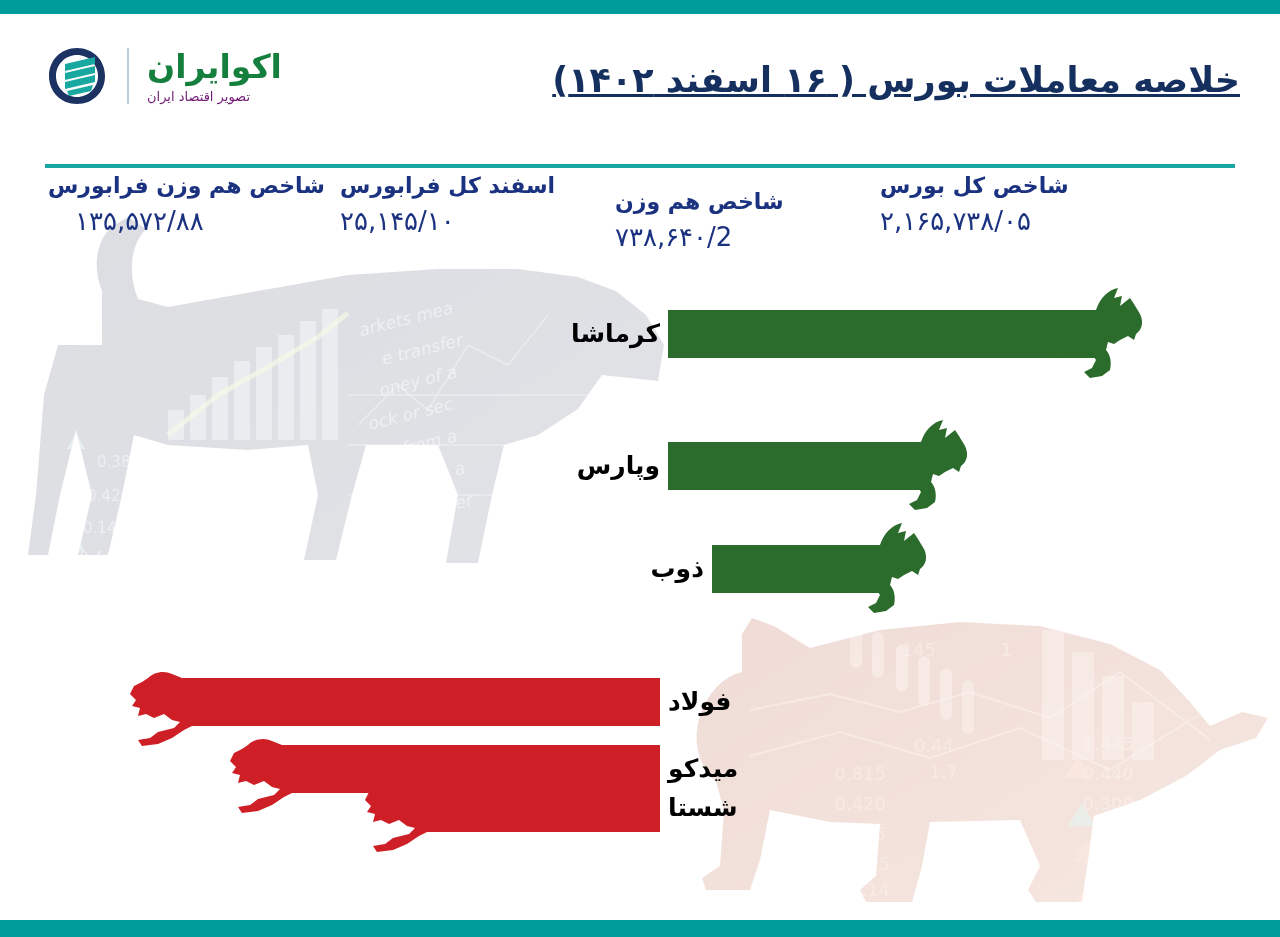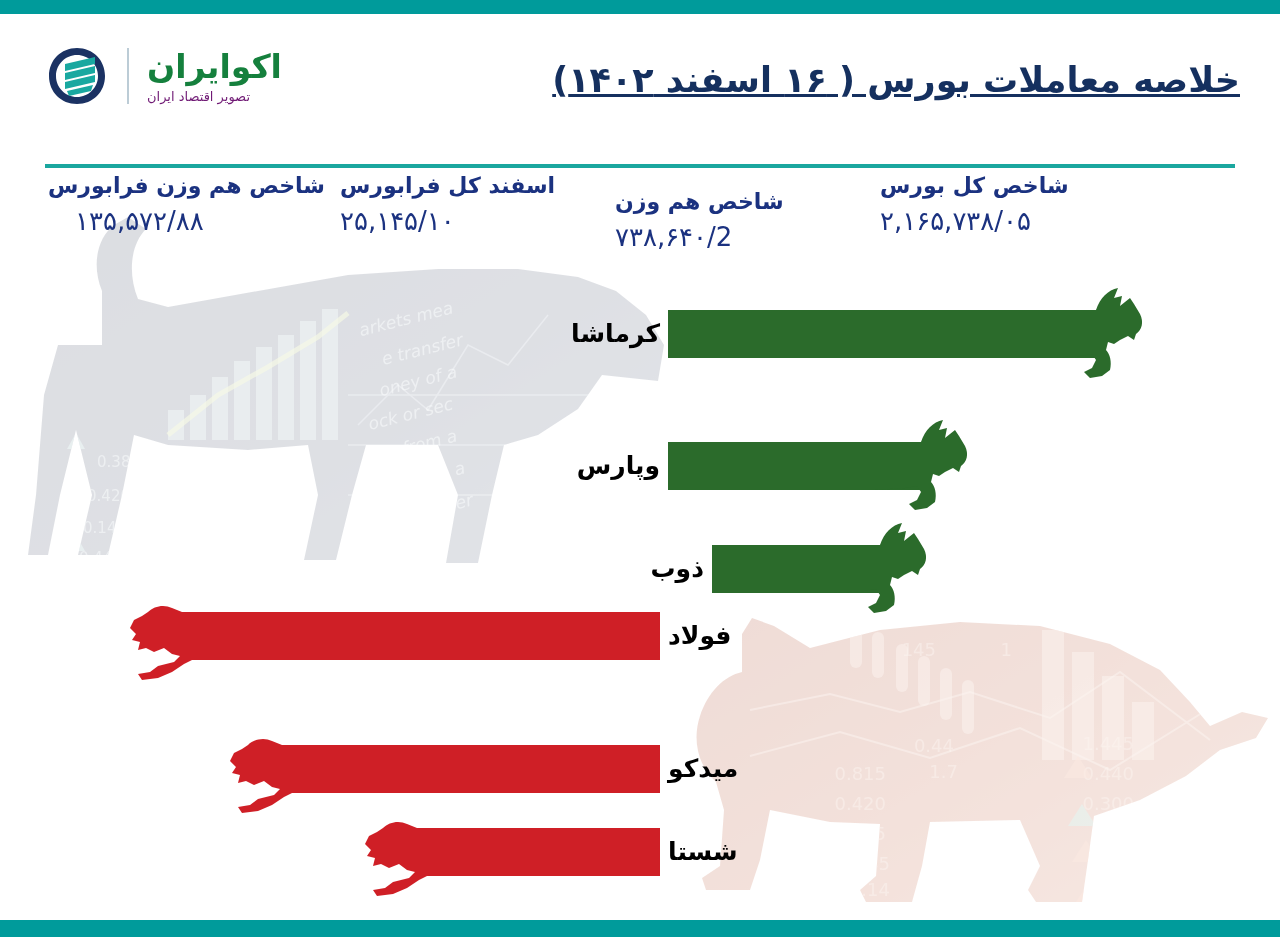--- a/index.html
+++ b/index.html
@@ -306,21 +306,21 @@
         <svg viewBox="0 0 100 100" width="100" height="100">
           <path d="M0 26 L46 26 C50 14 58 6 68 4 L64 14 L72 12 L70 22 L80 14 L84 20
                    L90 30 C94 38 92 46 86 50 L84 56 L78 52 L70 56 L64 60 L58 58
                    L56 66 C60 70 62 78 60 86 L52 92 L40 94 L34 88 L42 84 L46 76
                    L42 70 L30 72 L0 74 Z" fill="#2b6b2b"></path>
         </svg>
       </div>
       <div class="row-label" style="right:234px;">ذوب</div>
     </div>
 
-    <div class="row" style="left:128px; top:612px; width:532px;">
+    <div class="row" style="left:128px; top:678px; width:532px;">
       <div class="bar red" style="right:0; width:470px;"></div>
       <div class="head" style="left:0;">
         <svg viewBox="0 0 100 100" width="100" height="100">
           <path d="M100 26 L54 26 L44 22 C36 18 26 20 20 26 L14 30 L6 34 L2 42
                    L8 48 L4 54 L12 56 L10 64 L18 62 L26 66 L36 62 L44 68 L52 70
                    L46 76 L30 80 L22 86 L10 88 L14 94 L30 92 L44 86 L56 78 L64 74
                    L100 74 Z" fill="#cf1f26"></path>
         </svg>
       </div>
       <div class="row-label" style="left:540px;">فولاد</div>
@@ -332,21 +332,21 @@
         <svg viewBox="0 0 100 100" width="100" height="100">
           <path d="M100 26 L54 26 L44 22 C36 18 26 20 20 26 L14 30 L6 34 L2 42
                    L8 48 L4 54 L12 56 L10 64 L18 62 L26 66 L36 62 L44 68 L52 70
                    L46 76 L30 80 L22 86 L10 88 L14 94 L30 92 L44 86 L56 78 L64 74
                    L100 74 Z" fill="#cf1f26"></path>
         </svg>
       </div>
       <div class="row-label" style="left:440px;">میدکو</div>
     </div>
 
-    <div class="row" style="left:363px; top:828px; width:297px;">
+    <div class="row" style="left:363px; top:784px; width:297px;">
       <div class="bar red" style="right:0; width:235px;"></div>
       <div class="head" style="left:0;">
         <svg viewBox="0 0 100 100" width="100" height="100">
           <path d="M100 26 L54 26 L44 22 C36 18 26 20 20 26 L14 30 L6 34 L2 42
                    L8 48 L4 54 L12 56 L10 64 L18 62 L26 66 L36 62 L44 68 L52 70
                    L46 76 L30 80 L22 86 L10 88 L14 94 L30 92 L44 86 L56 78 L64 74
                    L100 74 Z" fill="#cf1f26"></path>
         </svg>
       </div>
       <div class="row-label" style="left:305px;">شستا</div>

